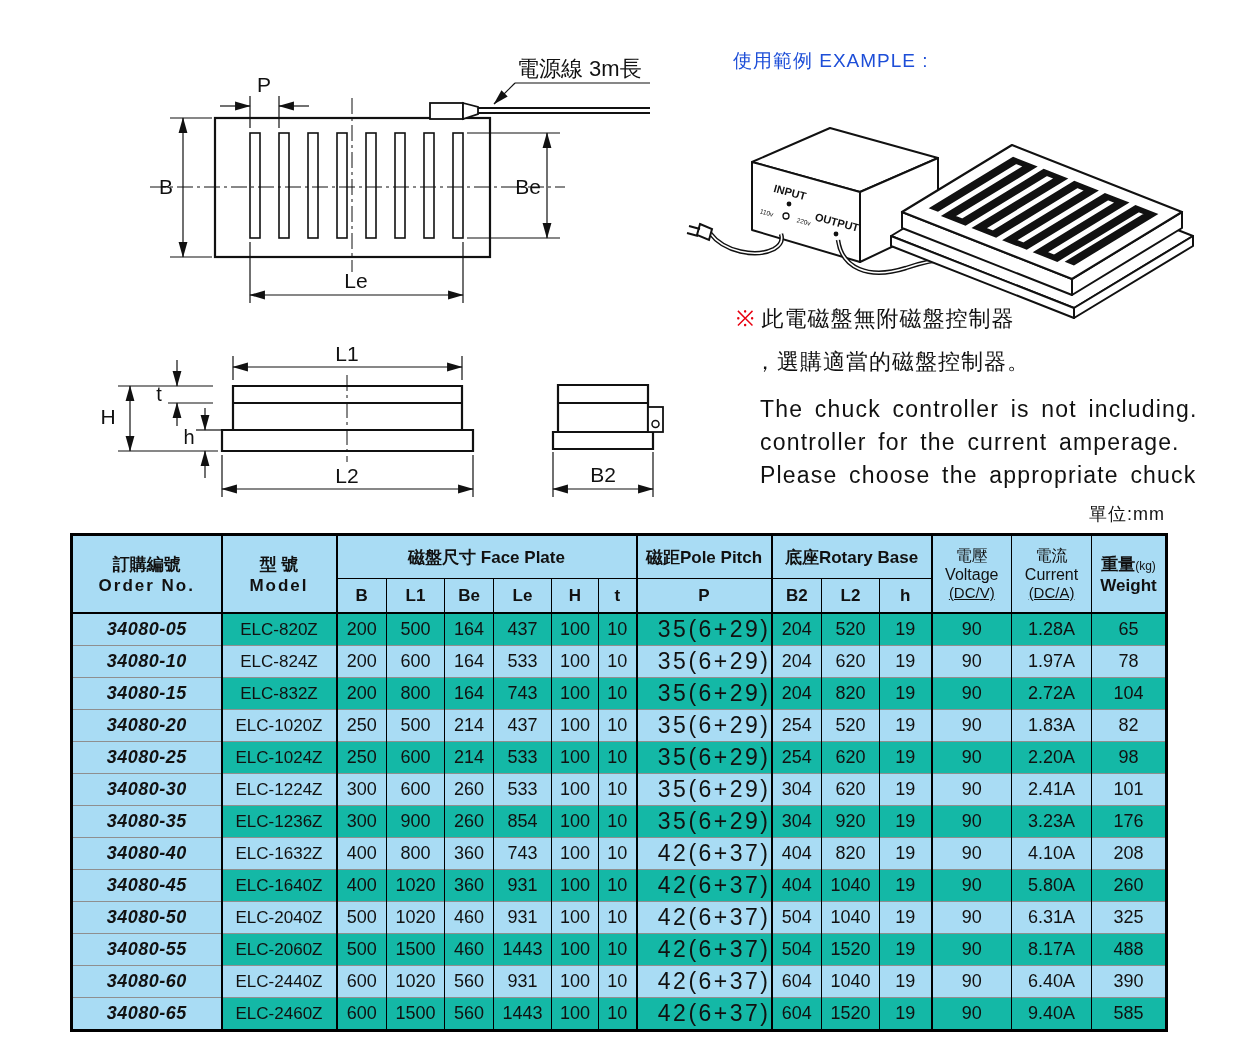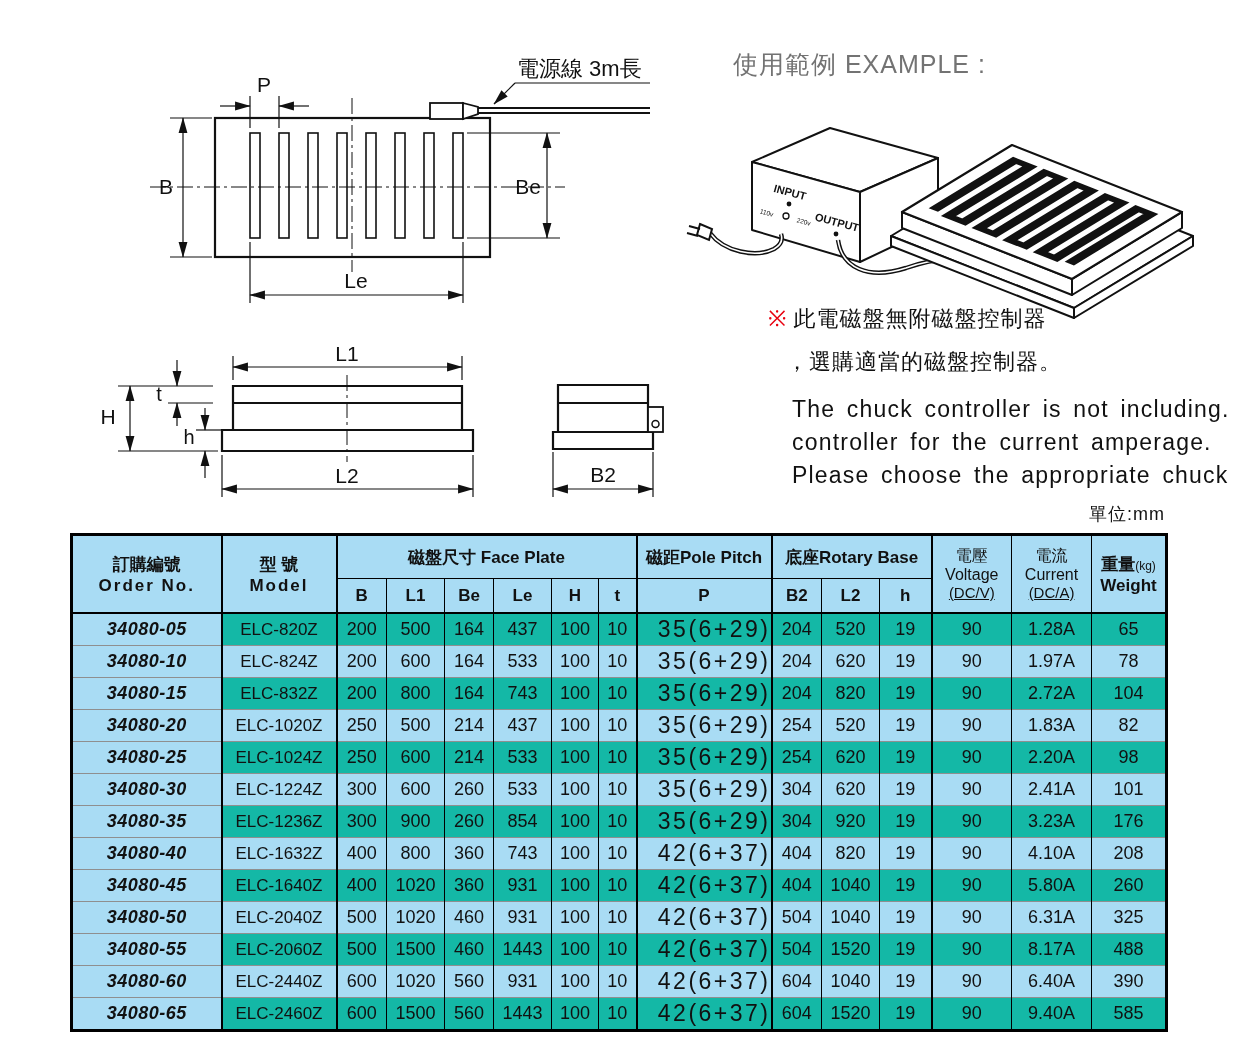--- a/index.html
+++ b/index.html
@@ -1,22 +1,22 @@
 <!DOCTYPE html>
 <html><head>
 <meta charset="utf-8">
 <style>
   html,body{margin:0;padding:0;background:#ffffff;}
   .page{position:relative;width:1240px;height:1052px;background:#fff;overflow:hidden;
         font-family:"Liberation Sans", sans-serif;color:#111;}
   svg text{font-family:"Liberation Sans", sans-serif;fill:#111;}
 
-  .example-heading{position:absolute;left:733px;top:48px;font-size:25px;letter-spacing:1px;color:#737373;}
-
-  .notes{position:absolute;left:768px;top:297px;width:440px;}
+  .example-heading{position:absolute;left:733px;top:48px;font-size:19px;letter-spacing:1px;color:#1d4ed8;}
+
+  .notes{position:absolute;left:736px;top:297px;width:440px;}
   .note-zh{font-size:22px;line-height:43px;letter-spacing:1px;white-space:nowrap;}
   .note-zh.indent{padding-left:18px;}
   .note-marker{color:#e8000f;margin-right:6px;}
   .note-en{font-size:23px;line-height:33px;letter-spacing:1.2px;word-spacing:4px;
            padding-left:24px;white-space:nowrap;}
   .note-en.first{margin-top:10px;}
 
   .unit-label{position:absolute;top:502px;right:75px;font-size:18px;letter-spacing:1px;}
 
   table.spec{position:absolute;left:70px;top:533px;width:1095px;border-collapse:collapse;

